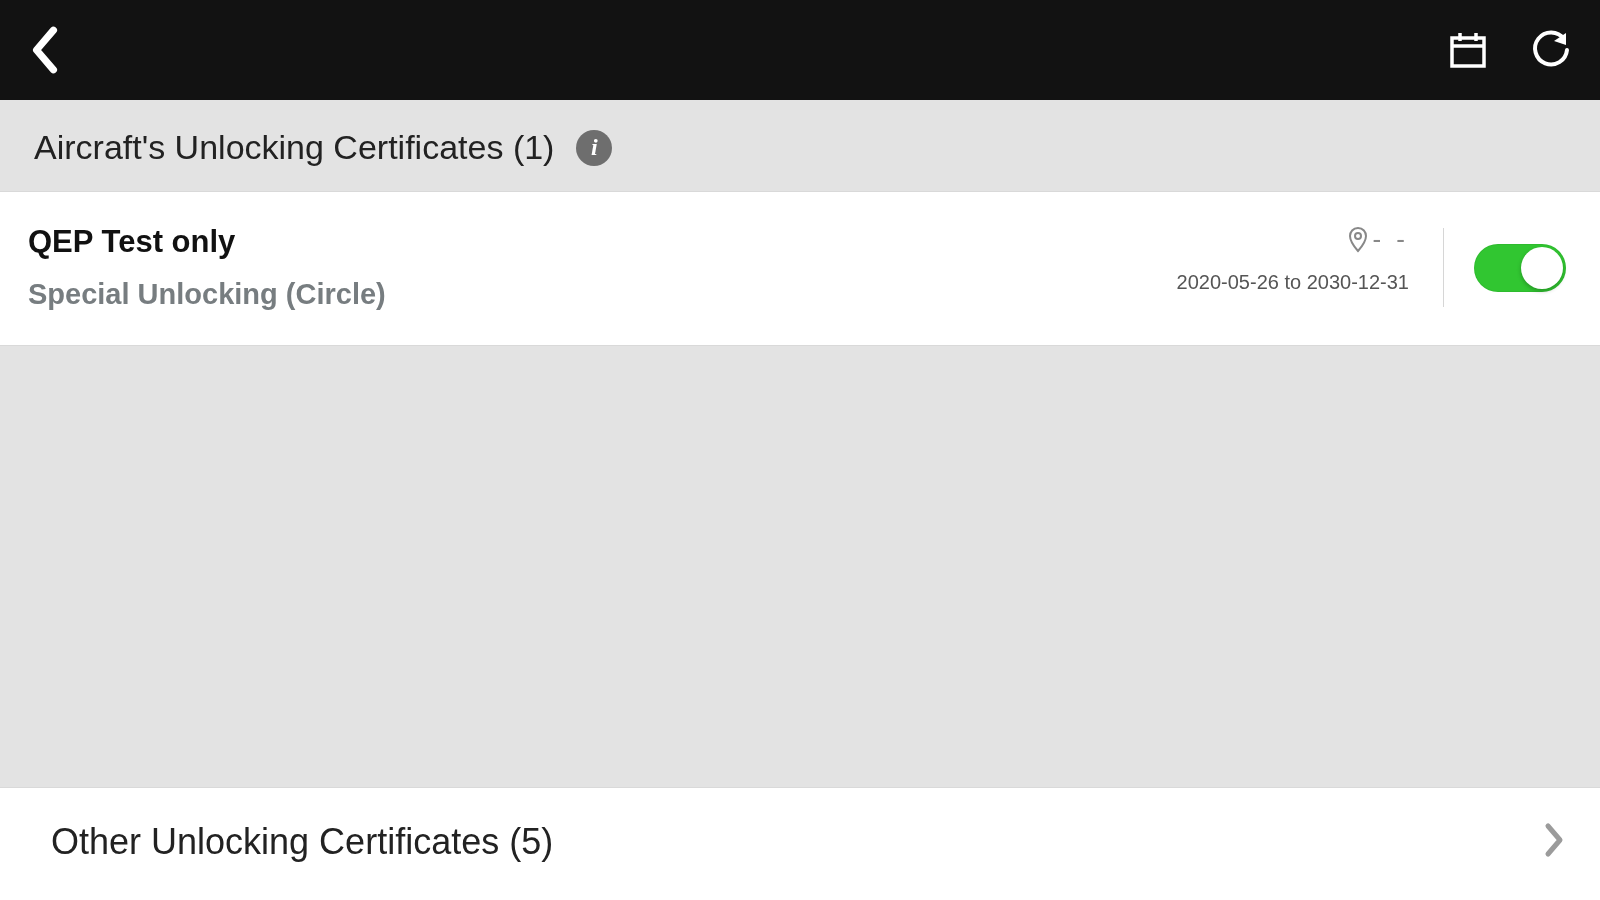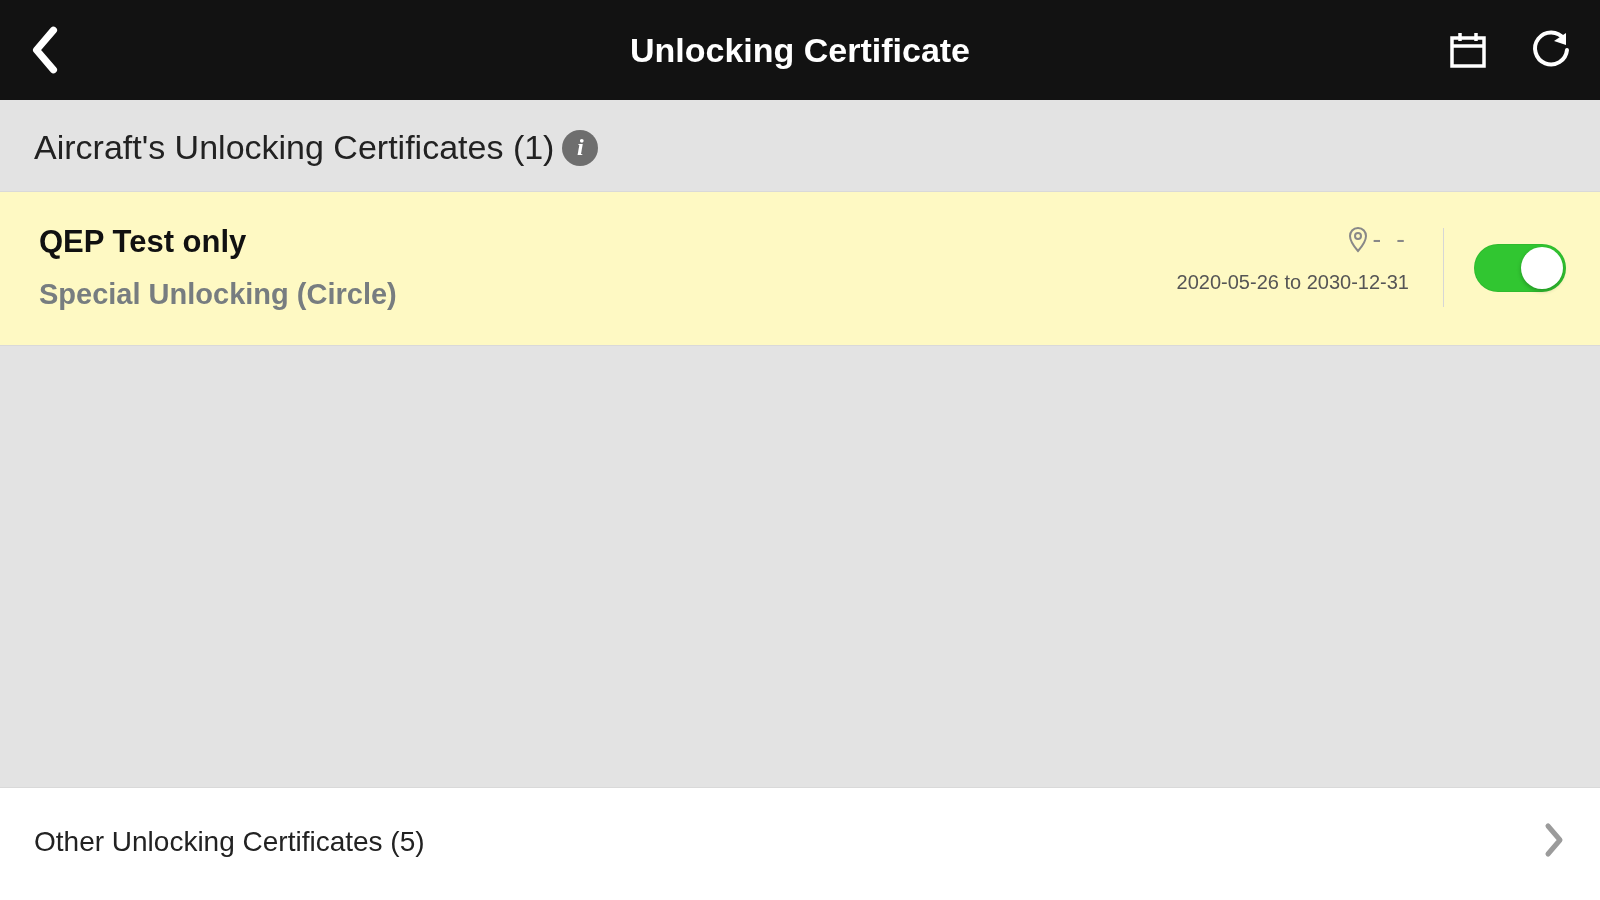--- a/index.html
+++ b/index.html
@@ -18,41 +18,41 @@
   .header-center { flex: 1; text-align: center; }
   .header-title { font-size: 34px; font-weight: 700; color: #fff; }
   .header-right { width: 180px; display: flex; align-items: center; justify-content: flex-end; gap: 42px; }
   .icon-btn { cursor: pointer; display: inline-flex; align-items: center; justify-content: center; }
 
   .section-header {
     background: #e3e3e3;
     padding: 28px 34px 24px 34px;
     display: flex;
     align-items: center;
-    gap: 6px;
+    gap: 20px;
   }
   .section-title {
     font-size: 34px;
     color: #222;
     font-weight: 400;
   }
   .info-badge {
     width: 36px; height: 36px; border-radius: 50%;
     background: #6e6e6e; color: #fff;
     display: inline-flex; align-items: center; justify-content: center;
     font-style: italic; font-family: Georgia, "Times New Roman", serif;
     font-size: 24px; font-weight: 700;
     margin-left: 2px;
   }
 
   .cert-card {
-    background: #fef9c3;
+    background: #ffffff;
     border-top: 1px solid #d9d9d9;
     border-bottom: 1px solid #d9d9d9;
-    padding: 32px 34px 34px 39px;
+    padding: 32px 34px 34px 28px;
     display: flex;
     align-items: stretch;
     justify-content: space-between;
   }
   .cert-left { flex: 1; display: flex; flex-direction: column; gap: 18px; }
   .cert-name { font-size: 31px; font-weight: 700; color: #111; }
   .cert-type { font-size: 29px; color: #777d80; font-weight: 700; }
   .cert-right { display: flex; flex-direction: column; align-items: flex-end; gap: 16px; }
   .loc-row { display: flex; align-items: center; gap: 4px; color: #888; font-size: 26px; letter-spacing: 4px; }
   .cert-dates { font-size: 20px; color: #555; }
@@ -73,37 +73,34 @@
   .page { display: flex; flex-direction: column; height: 900px; }
   .middle { flex: 1; background: #e3e3e3; }
 
   .bottom-row {
     background: #fff;
     border-top: 1px solid #d9d9d9;
     padding: 32px 34px 36px 34px;
     display: flex; align-items: center; justify-content: space-between;
     cursor: pointer;
   }
-  .bottom-title { font-size: 28px; color: #222; }
+  .bottom-title { font-size: 36px; color: #222; margin-left: 17px; }
 </style>
 </head>
 <body>
 
 <div class="page">
 
   <div class="header">
     <div class="header-left">
       <span class="icon-btn">
         <svg width="34" height="52" viewBox="0 0 24 36">
           <polyline points="18,4 6,18 18,32" fill="none" stroke="#fff" stroke-width="5" stroke-linecap="round" stroke-linejoin="round"></polyline>
         </svg>
       </span>
-    </div>
-    <div class="header-center">
-      <span class="header-title">Unlocking Certificate</span>
     </div>
     <div class="header-right">
       <span class="icon-btn">
         <svg width="40" height="40" viewBox="0 0 40 40">
           <rect x="4" y="8" width="32" height="28" fill="none" stroke="#fff" stroke-width="3.5"></rect>
           <line x1="4" y1="16" x2="36" y2="16" stroke="#fff" stroke-width="3.5"></line>
           <line x1="12" y1="3" x2="12" y2="11" stroke="#fff" stroke-width="3.5"></line>
           <line x1="28" y1="3" x2="28" y2="11" stroke="#fff" stroke-width="3.5"></line>
         </svg>
       </span>

